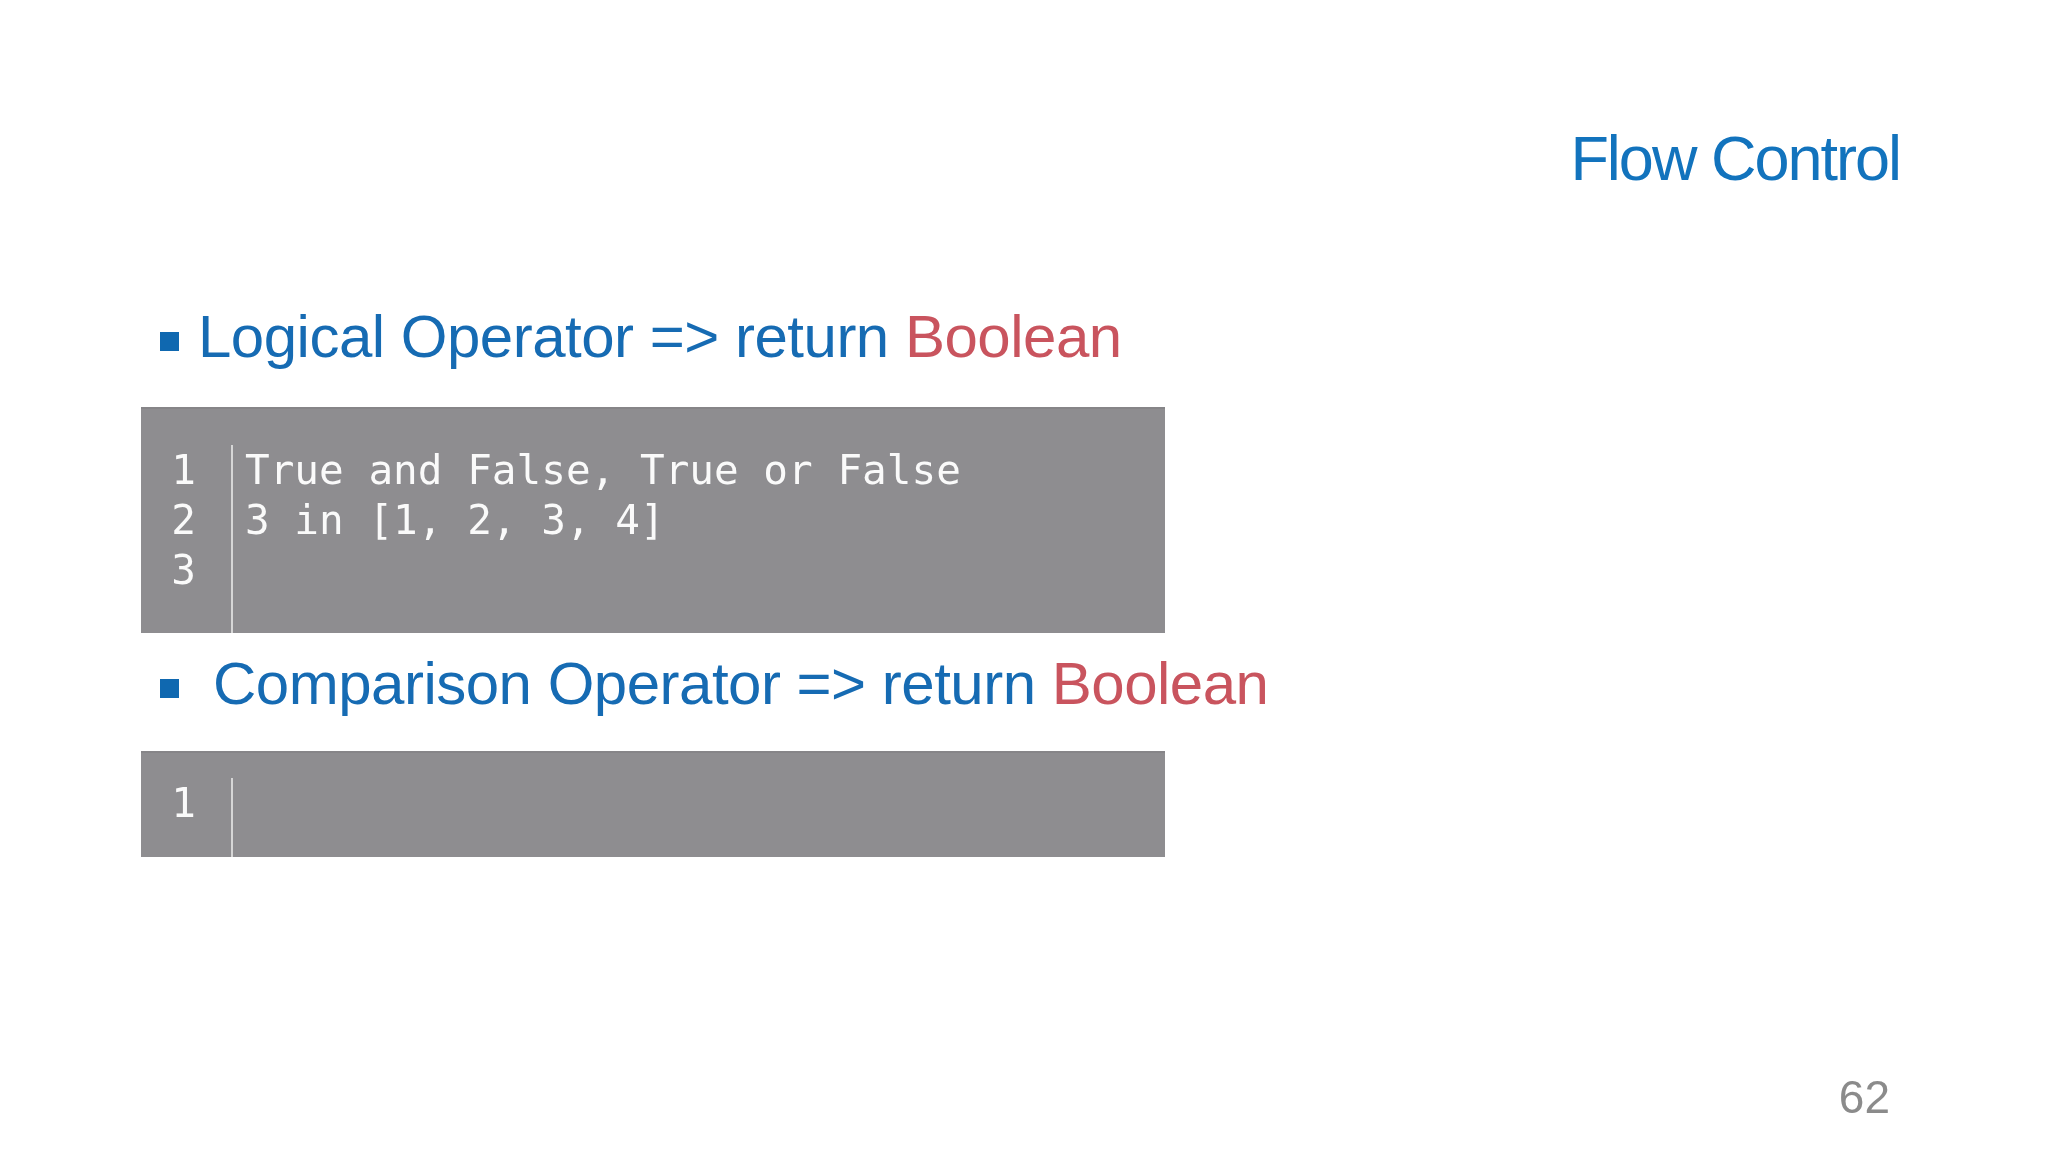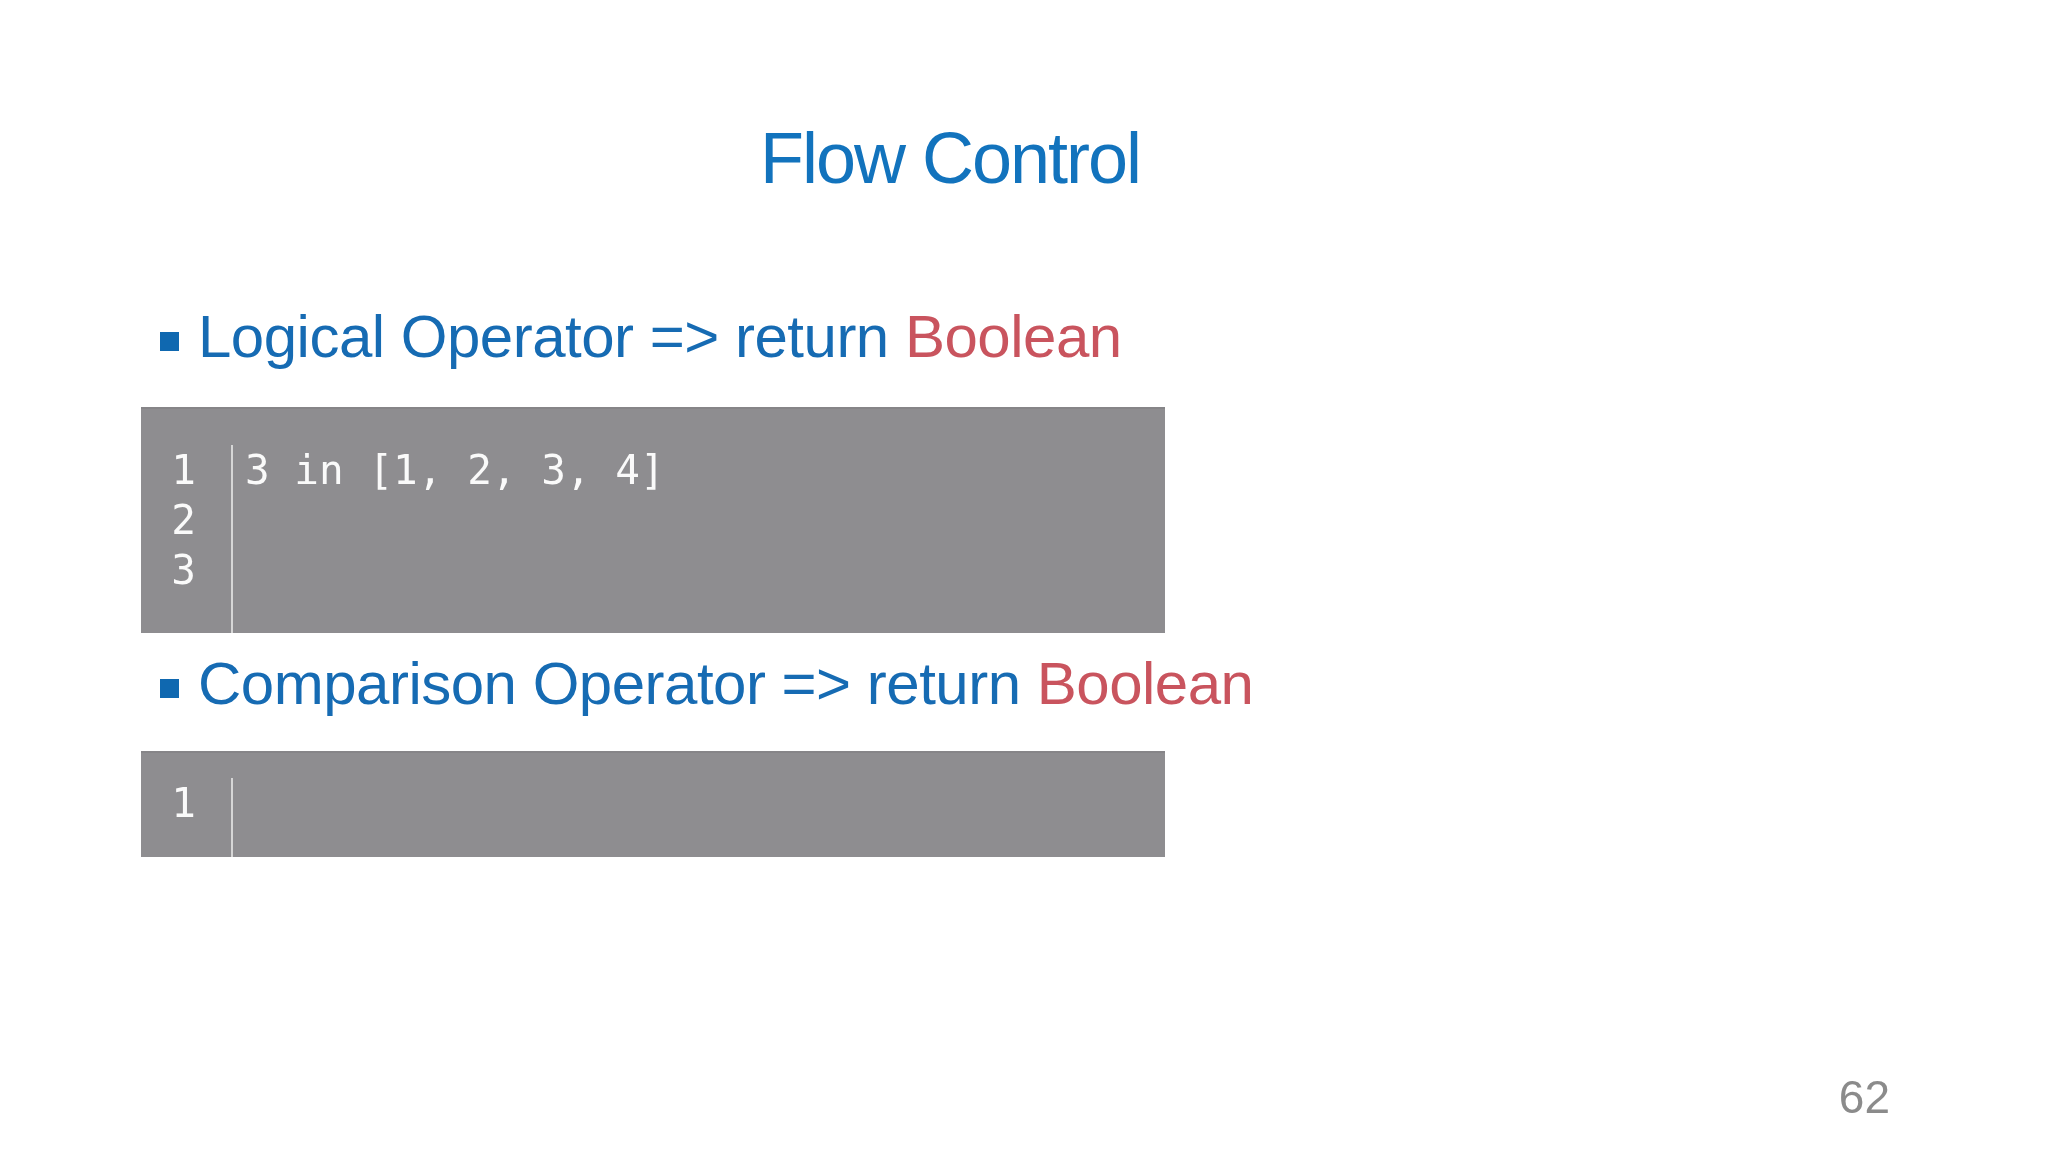--- a/index.html
+++ b/index.html
@@ -23,37 +23,37 @@
     height: 1152px;
     background: #ffffff;
     overflow: hidden;
     font-family: "Liberation Sans", sans-serif;
   }
   .title {
     position: absolute;
     top: 110px;
     left: 0;
     width: 1900px;
-    text-align: center;
-    font-size: 72px;
+    text-align: right;
+    font-size: 63px;
     line-height: 96px;
     letter-spacing: -2px;
     font-weight: 400;
     color: var(--title-blue);
     white-space: nowrap;
   }
   .bullet-row {
     position: absolute;
     left: 160px;
     display: flex;
     align-items: flex-start;
     white-space: nowrap;
   }
   .bullet-row.first  { top: 304px; text-align: center; }
-  .bullet-row.second { top: 651px; }
+  .bullet-row.second { top: 651px; gap: 15px; }
   .bullet-marker {
     width: 19px;
     height: 19px;
     margin-top: 28px;
     margin-right: 19px;
     background: var(--marker-blue);
     flex: 0 0 auto;
   }
   .bullet-text {
     font-size: 60px;
@@ -119,20 +119,21 @@
     <span class="bullet-text"><span>Logical Operator =&gt; return </span><span class="hl">Boolean</span></span>
   </div>
 
   <div class="code-block first">
     <div class="gutter">
       <div class="mono">1</div>
       <div class="mono">2</div>
       <div class="mono">3</div>
     </div>
     <div class="code-col">
+      <div class="mono">True and False, True or False</div>
       <div class="mono">3 in [1, 2, 3, 4]</div>
     </div>
   </div>
 
   <div class="bullet-row second">
     <span class="bullet-marker"></span>
     <span class="bullet-text"><span>Comparison Operator =&gt; return </span><span class="hl">Boolean</span></span>
   </div>
 
   <div class="code-block second">

